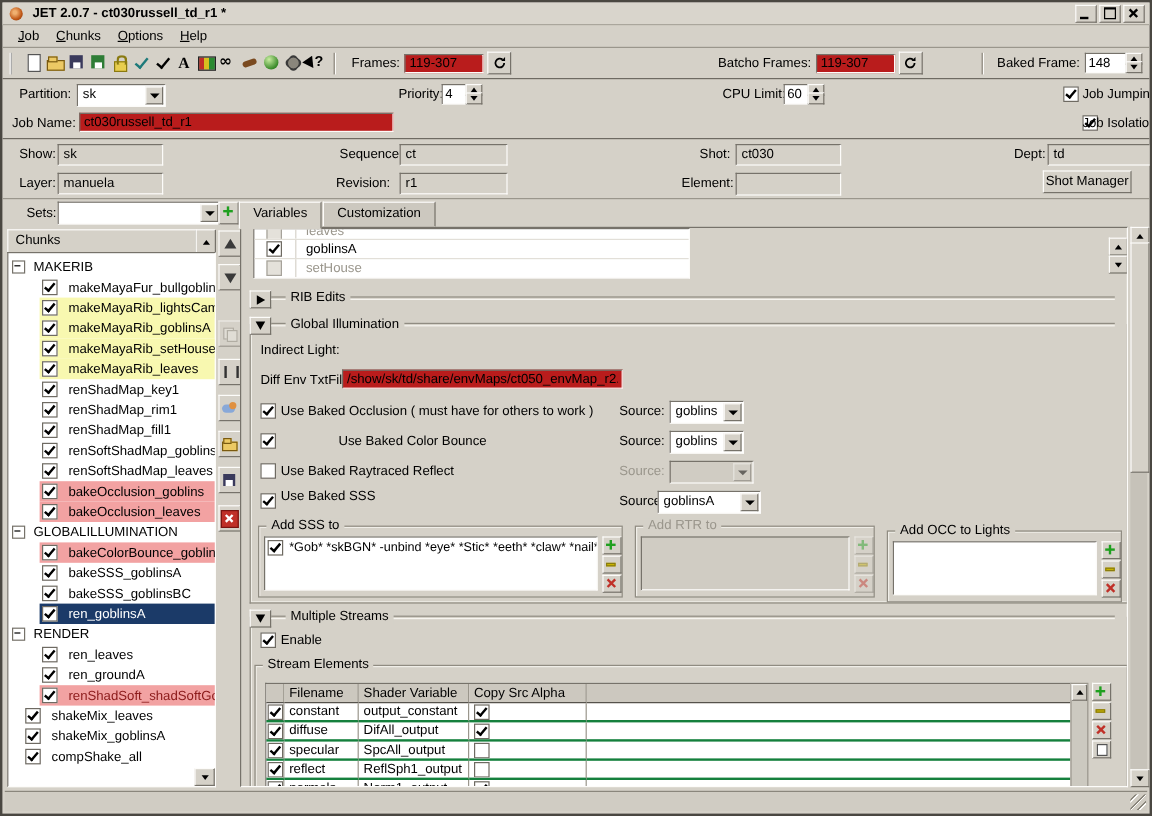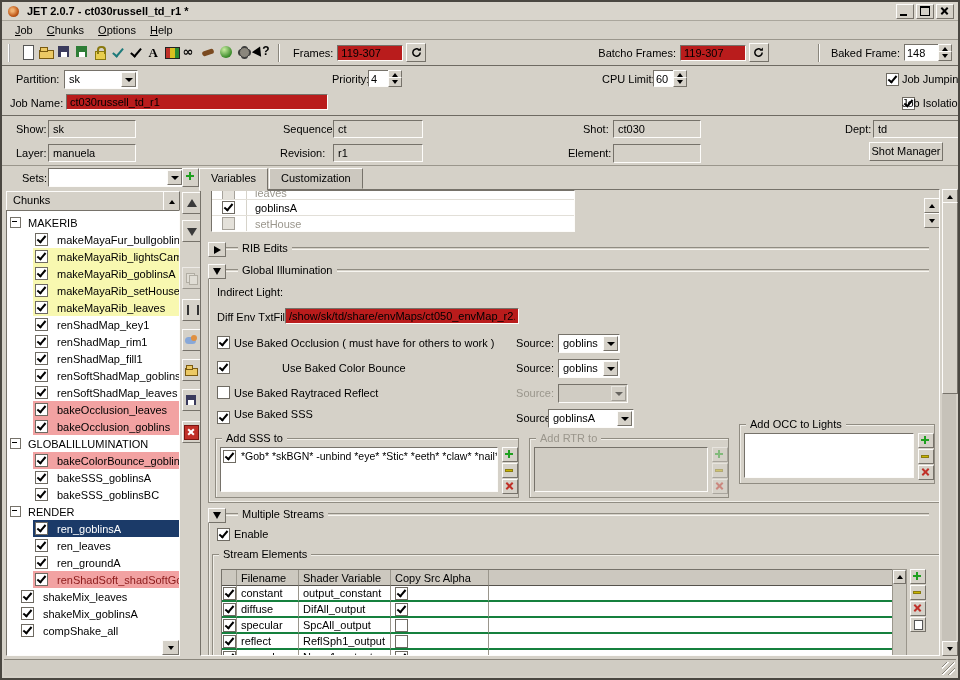--- a/index.html
+++ b/index.html
@@ -422,28 +422,28 @@
             <span class="stub"></span>
             <span class="rowbg">
               <span class="cb on"></span>
               <span class="tlabel">renSoftShadMap_leaves</span>
             </span>
           </div>
           <div class="trow lvl1 hl-pink">
             <span class="stub"></span>
             <span class="rowbg">
               <span class="cb on"></span>
+              <span class="tlabel">bakeOcclusion_goblins</span>
+            </span>
+          </div>
+          <div class="trow lvl1 hl-pink">
+            <span class="stub"></span>
+            <span class="rowbg">
+              <span class="cb on"></span>
               <span class="tlabel">bakeOcclusion_leaves</span>
-            </span>
-          </div>
-          <div class="trow lvl1 hl-pink">
-            <span class="stub"></span>
-            <span class="rowbg">
-              <span class="cb on"></span>
-              <span class="tlabel">bakeOcclusion_goblins</span>
             </span>
           </div>
           <div class="trow grp">
             <span class="stub"></span>
             <span class="expander"></span>
             <span class="tlabel">GLOBALILLUMINATION</span>
           </div>
           <div class="trow lvl1 hl-pink">
             <span class="stub"></span>
             <span class="rowbg">
@@ -458,31 +458,31 @@
               <span class="tlabel">bakeSSS_goblinsA</span>
             </span>
           </div>
           <div class="trow lvl1">
             <span class="stub"></span>
             <span class="rowbg">
               <span class="cb on"></span>
               <span class="tlabel">bakeSSS_goblinsBC</span>
             </span>
           </div>
+          <div class="trow lvl1 hl-selected">
+            <span class="stub"></span>
+            <span class="rowbg">
+              <span class="cb on"></span>
+              <span class="tlabel">ren_goblinsA</span>
+            </span>
+          </div>
           <div class="trow grp">
             <span class="stub"></span>
             <span class="expander"></span>
             <span class="tlabel">RENDER</span>
-          </div>
-          <div class="trow lvl1 hl-selected">
-            <span class="stub"></span>
-            <span class="rowbg">
-              <span class="cb on"></span>
-              <span class="tlabel">ren_goblinsA</span>
-            </span>
           </div>
           <div class="trow lvl1">
             <span class="stub"></span>
             <span class="rowbg">
               <span class="cb on"></span>
               <span class="tlabel">ren_leaves</span>
             </span>
           </div>
           <div class="trow lvl1">
             <span class="stub"></span>
@@ -649,21 +649,21 @@
       <div class="groupbox disabled-gb" style="left:328px;top:248px;width:198px;height:58px">
         <span class="gtitle">Add RTR to</span>
         <span class="glist"></span>
         <span class="gbtns">
           <span class="gbtn raised gb-add"></span>
           <span class="gbtn raised gb-remove"></span>
           <span class="gbtn raised gb-clear"></span>
         </span>
       </div>
 
-      <div class="groupbox" style="left:538px;top:234px;width:194px;height:58px">
+      <div class="groupbox" style="left:538px;top:252px;width:194px;height:58px">
         <span class="gtitle">Add OCC to Lights</span>
         <span class="glist"></span>
         <span class="gbtns">
           <span class="gbtn raised gb-add"></span>
           <span class="gbtn raised gb-remove"></span>
           <span class="gbtn raised gb-clear"></span>
         </span>
       </div>
 
       <div class="sechead" style="left:7px;top:318px;right:10px;z-index:2">

